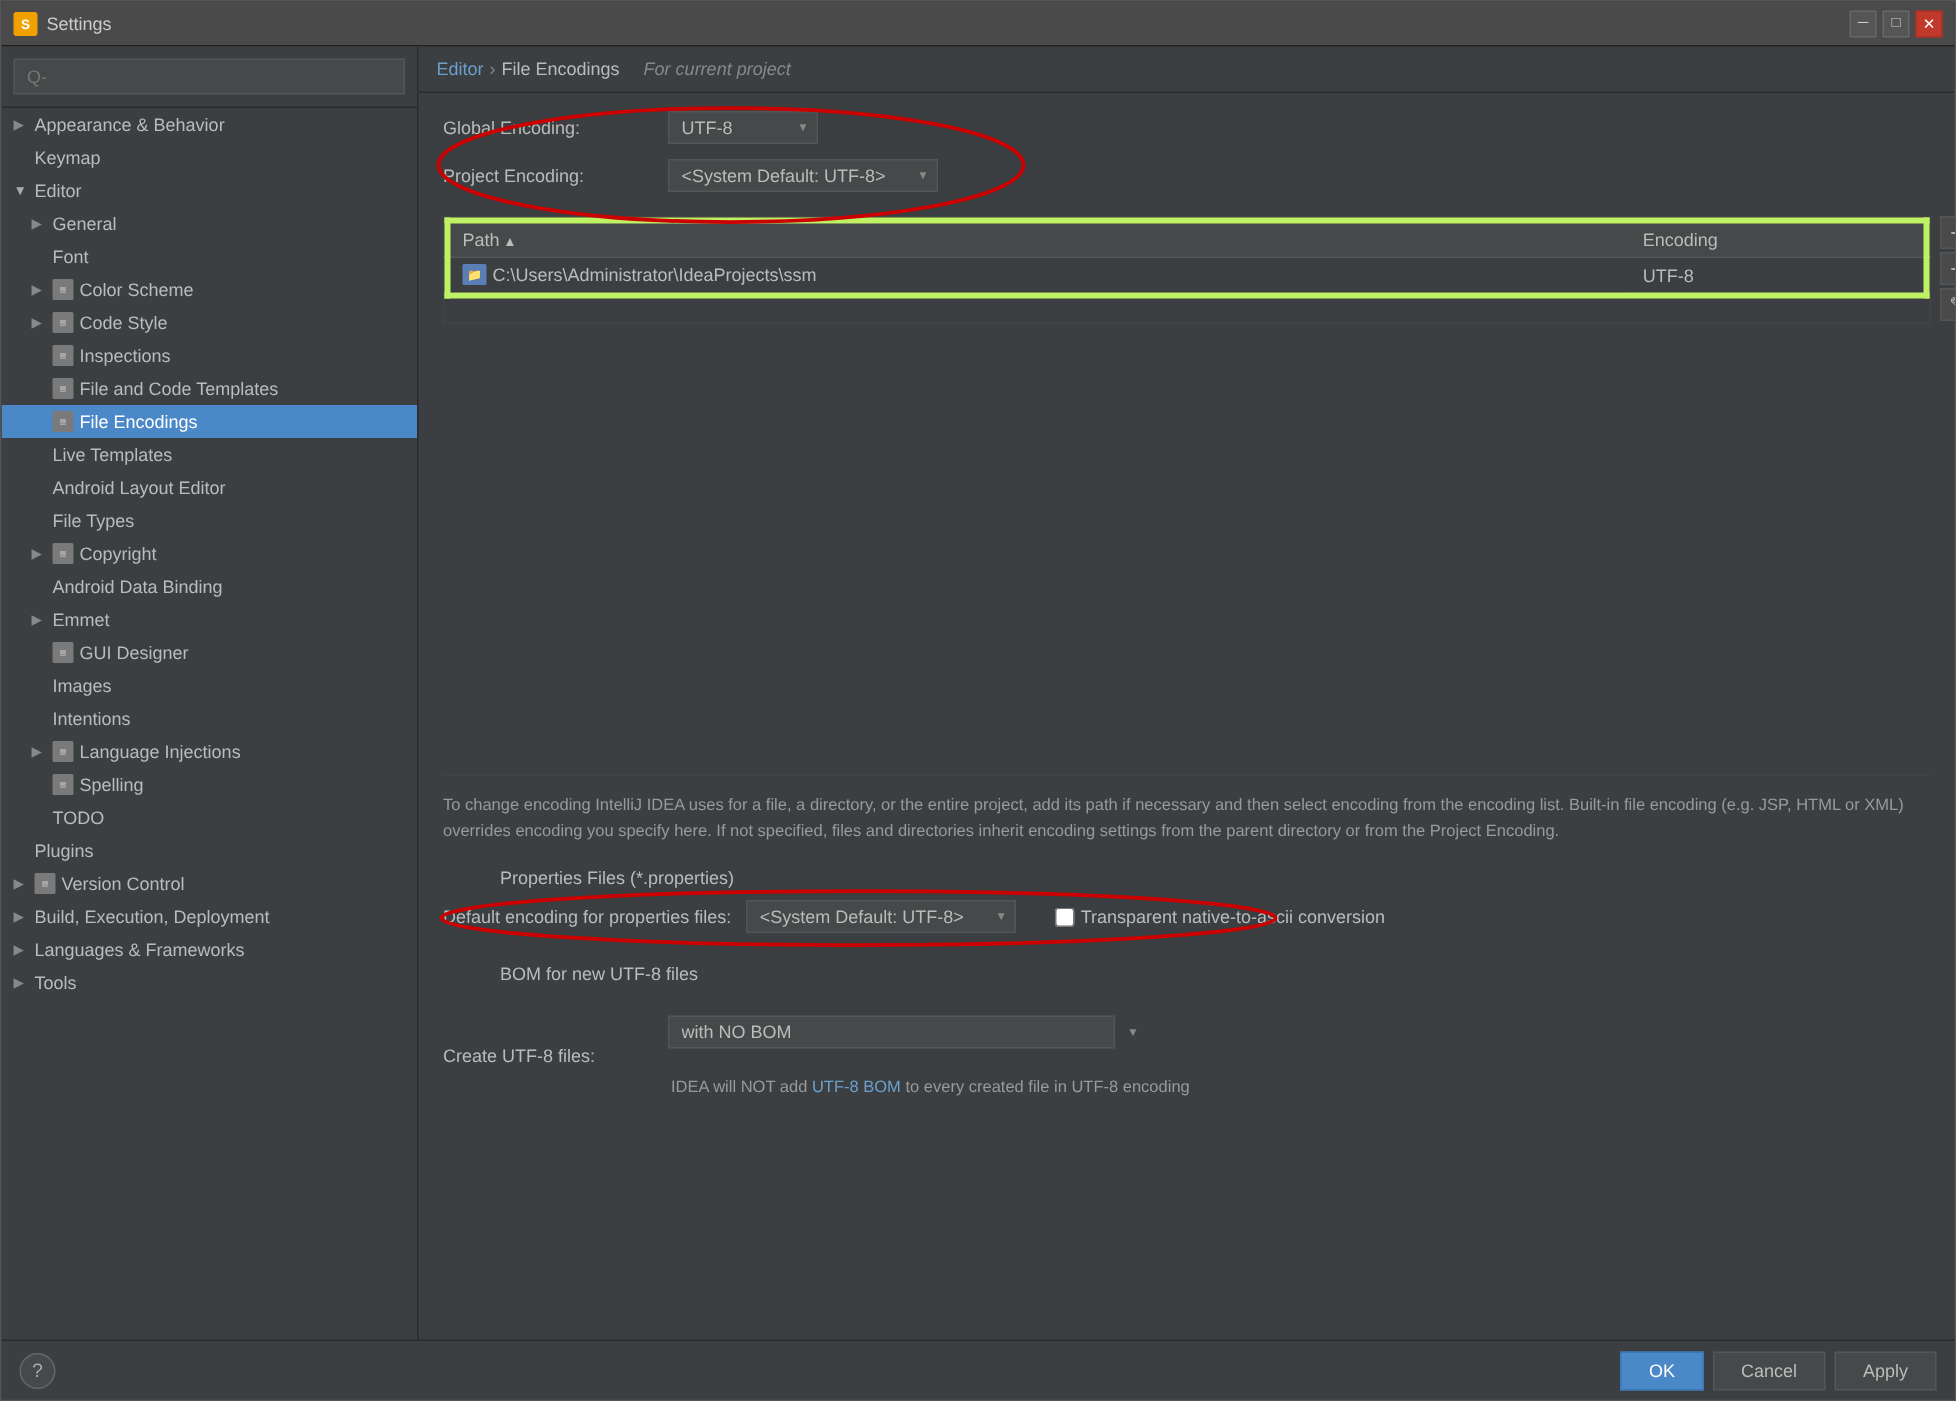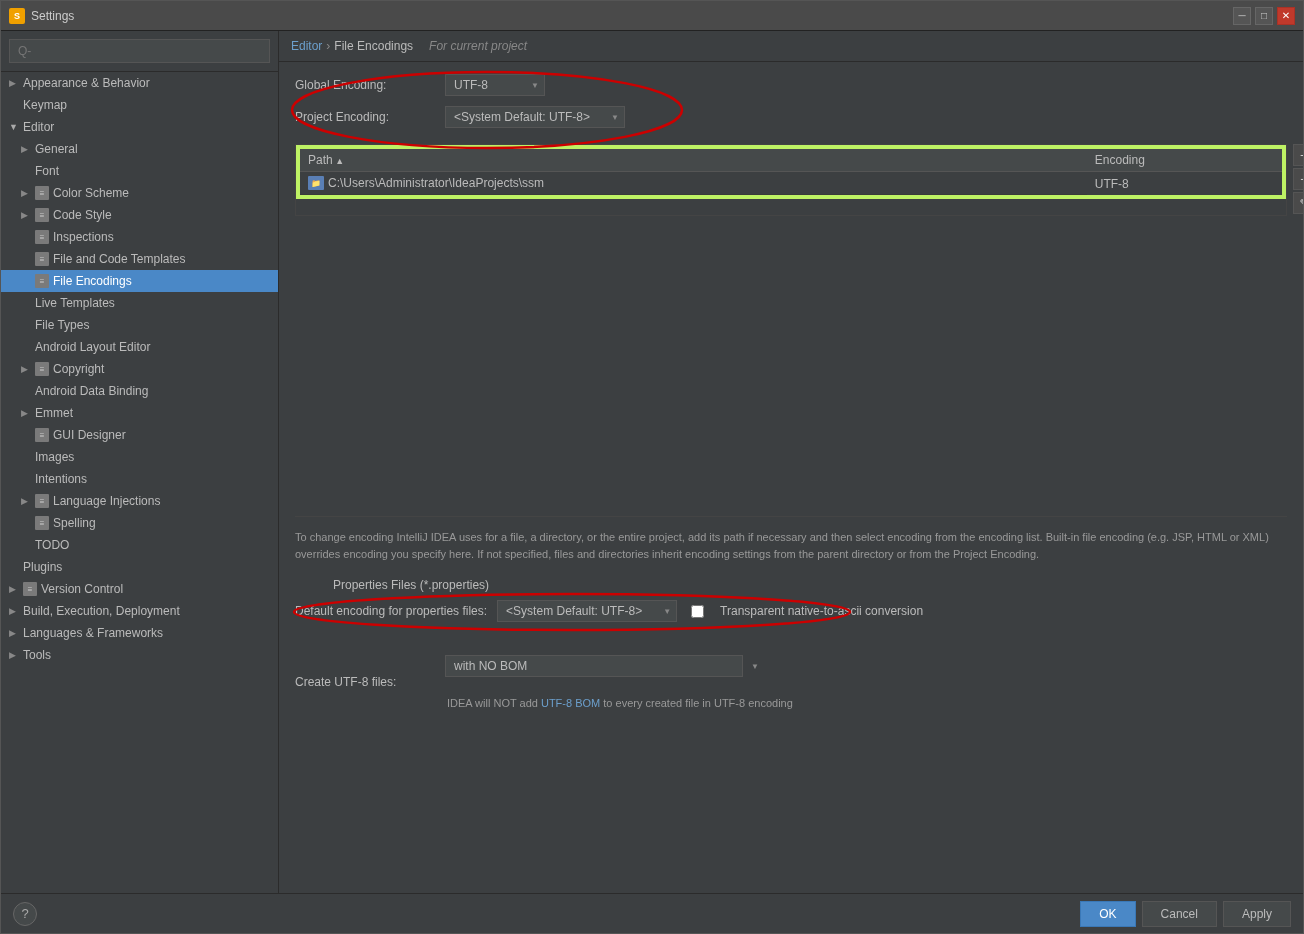--- a/index.html
+++ b/index.html
@@ -258,22 +258,22 @@
     }
     .section-header {
       font-size: 12px;
       color: #bbbbbb;
       margin-bottom: 8px;
       margin-left: 38px;
     }
     .checkbox-row {
       display: flex;
       align-items: center;
-      gap: 16px;
-      margin-left: 4px;
+      gap: 4px;
+      margin-left: 16px;
     }
     .checkbox-row input[type=checkbox] {
       accent-color: #4a88c7;
     }
     .bom-section {
       margin-top: 8px;
     }
     .bom-field-row {
       display: flex;
       align-items: center;
@@ -425,25 +425,25 @@
             <span class="arrow"></span>
             <span class="settings-icon">≡</span>
             <span>File Encodings</span>
           </div>
           <div class="tree-item level-1">
             <span class="arrow"></span>
             <span>Live Templates</span>
           </div>
           <div class="tree-item level-1">
             <span class="arrow"></span>
+            <span>Android Layout Editor</span>
+          </div>
+          <div class="tree-item level-1">
+            <span class="arrow"></span>
             <span>File Types</span>
-          </div>
-          <div class="tree-item level-1">
-            <span class="arrow"></span>
-            <span>Android Layout Editor</span>
           </div>
           <div class="tree-item level-1">
             <span class="arrow ">▶</span>
             <span class="settings-icon">≡</span>
             <span>Copyright</span>
           </div>
           <div class="tree-item level-1">
             <span class="arrow"></span>
             <span>Android Data Binding</span>
           </div>
@@ -587,20 +587,21 @@
               </div>
               <div class="checkbox-row">
                 <input type="checkbox" style="">
                 <span>Transparent native-to-ascii conversion</span>
               </div>
             </div>
           </div>
         </div>
 
         <div class="bom-section">
+          <div class="section-header">BOM for new UTF-8 files</div>
           <div class="bom-field-row">
             <span class="bom-label">Create UTF-8 files:</span>
             <div class="select-wrapper bom-select">
               <select class="select-box" style="width:298px;">
                 <option>with NO BOM</option>
               </select>
             </div>
           </div>
           <div class="idea-note">
             <span>IDEA will NOT add </span><a>UTF-8 BOM</a><span> to every created file in UTF-8 encoding</span>

